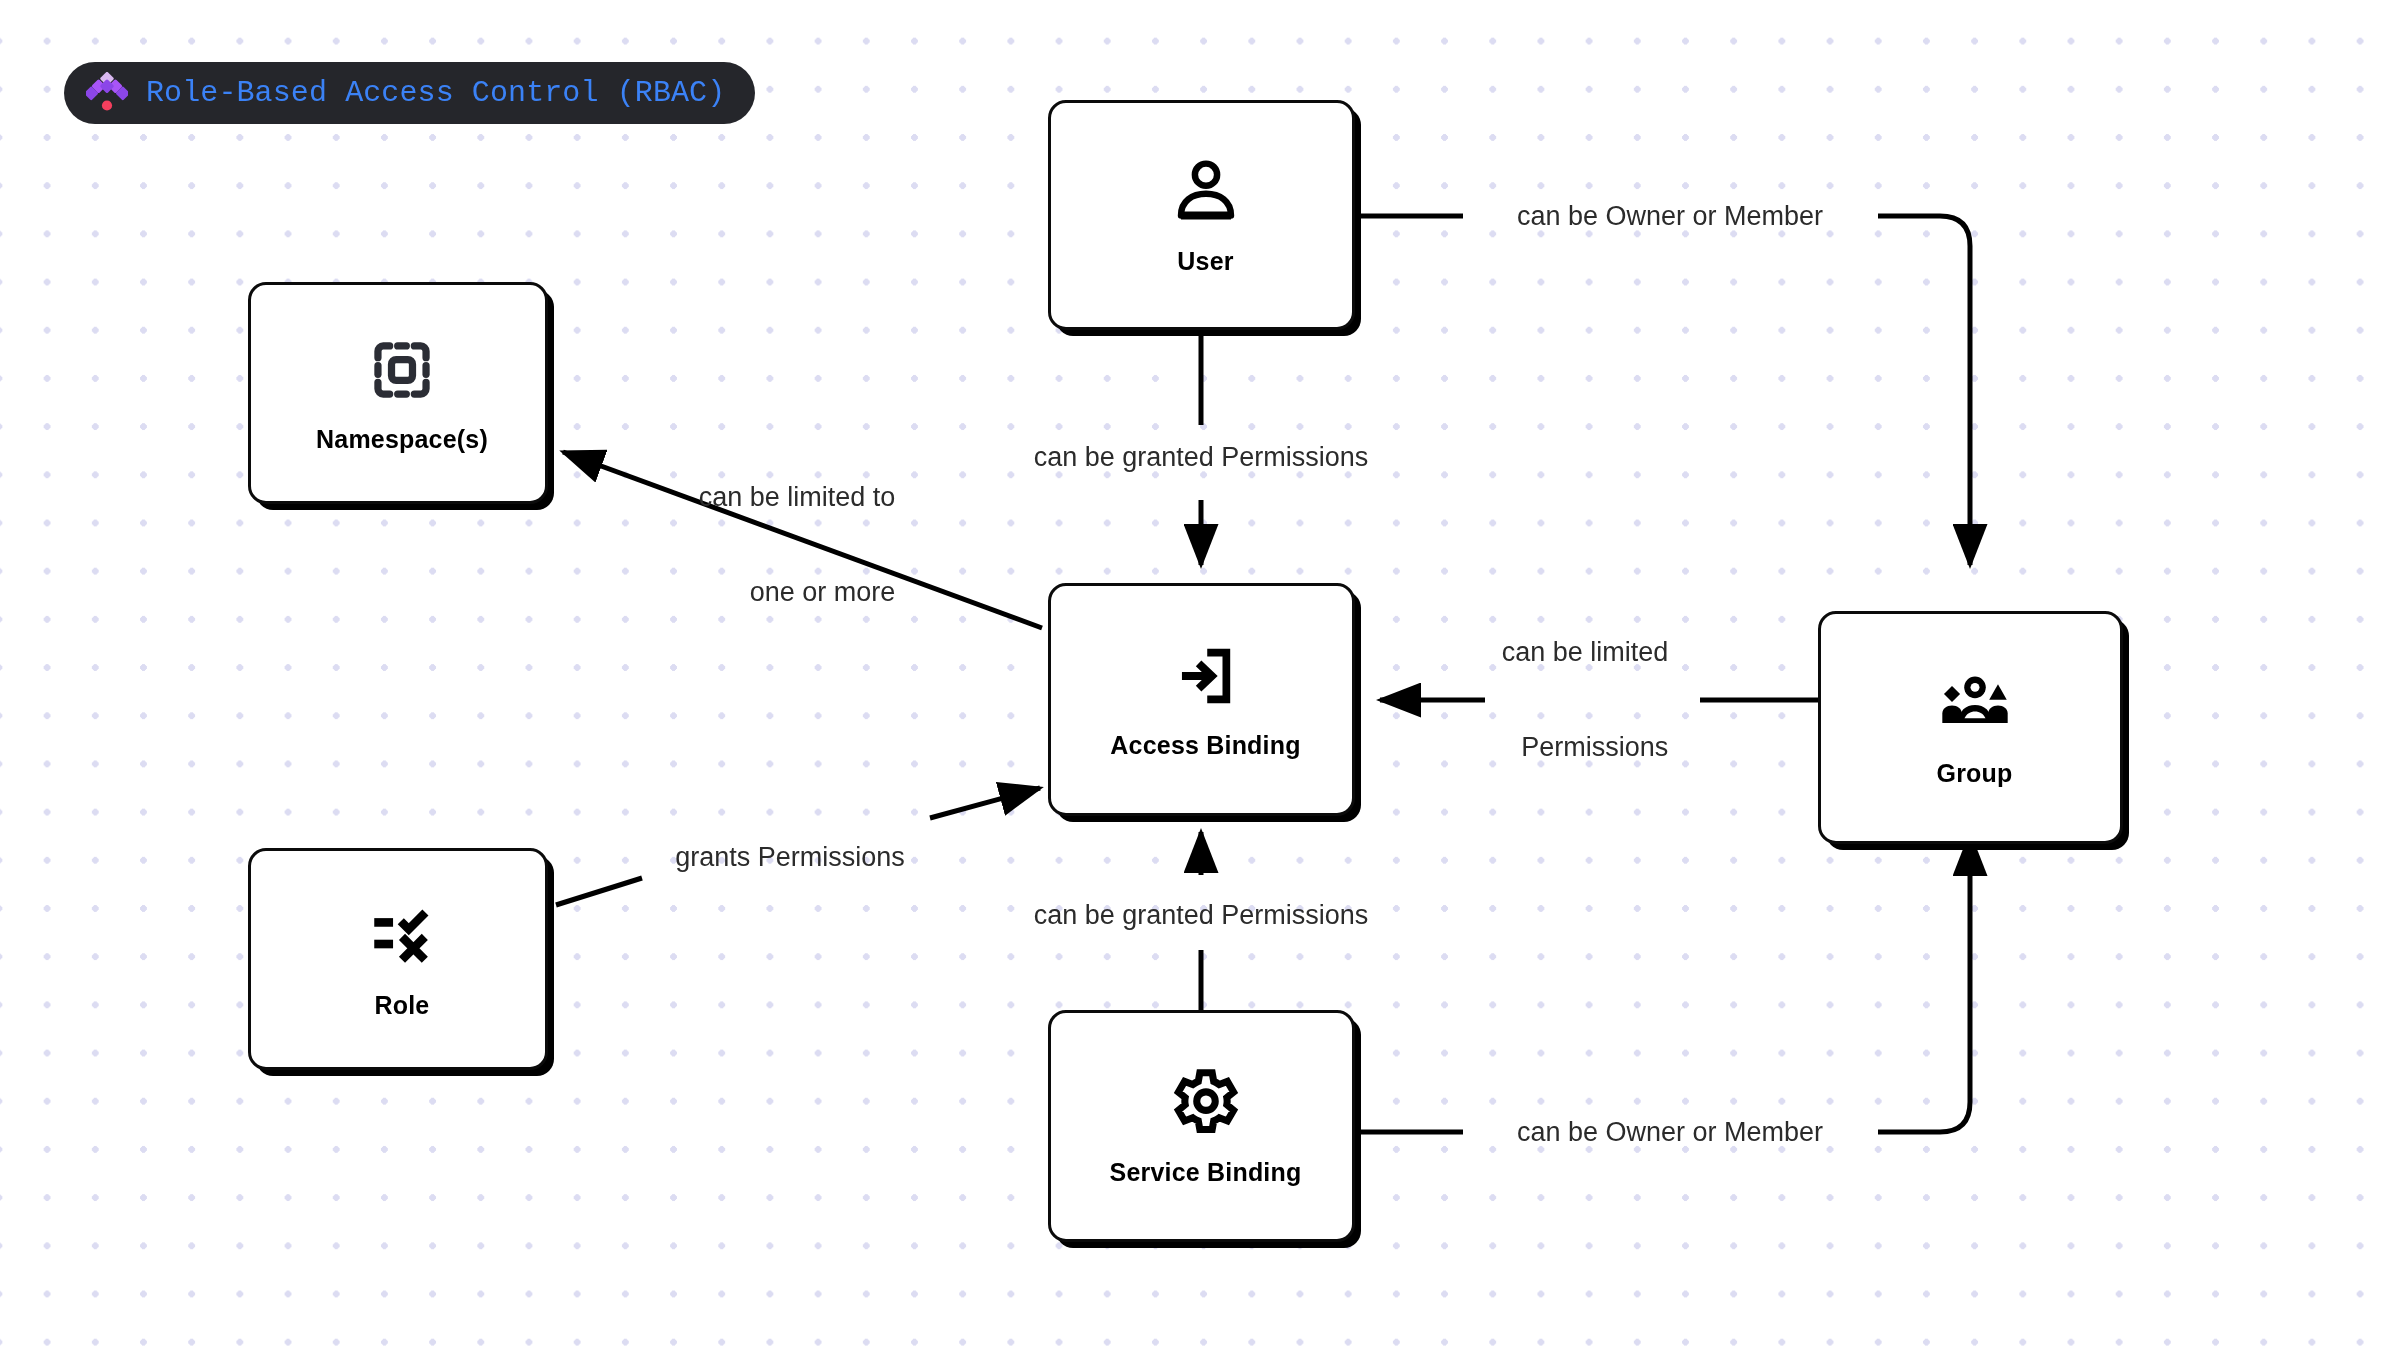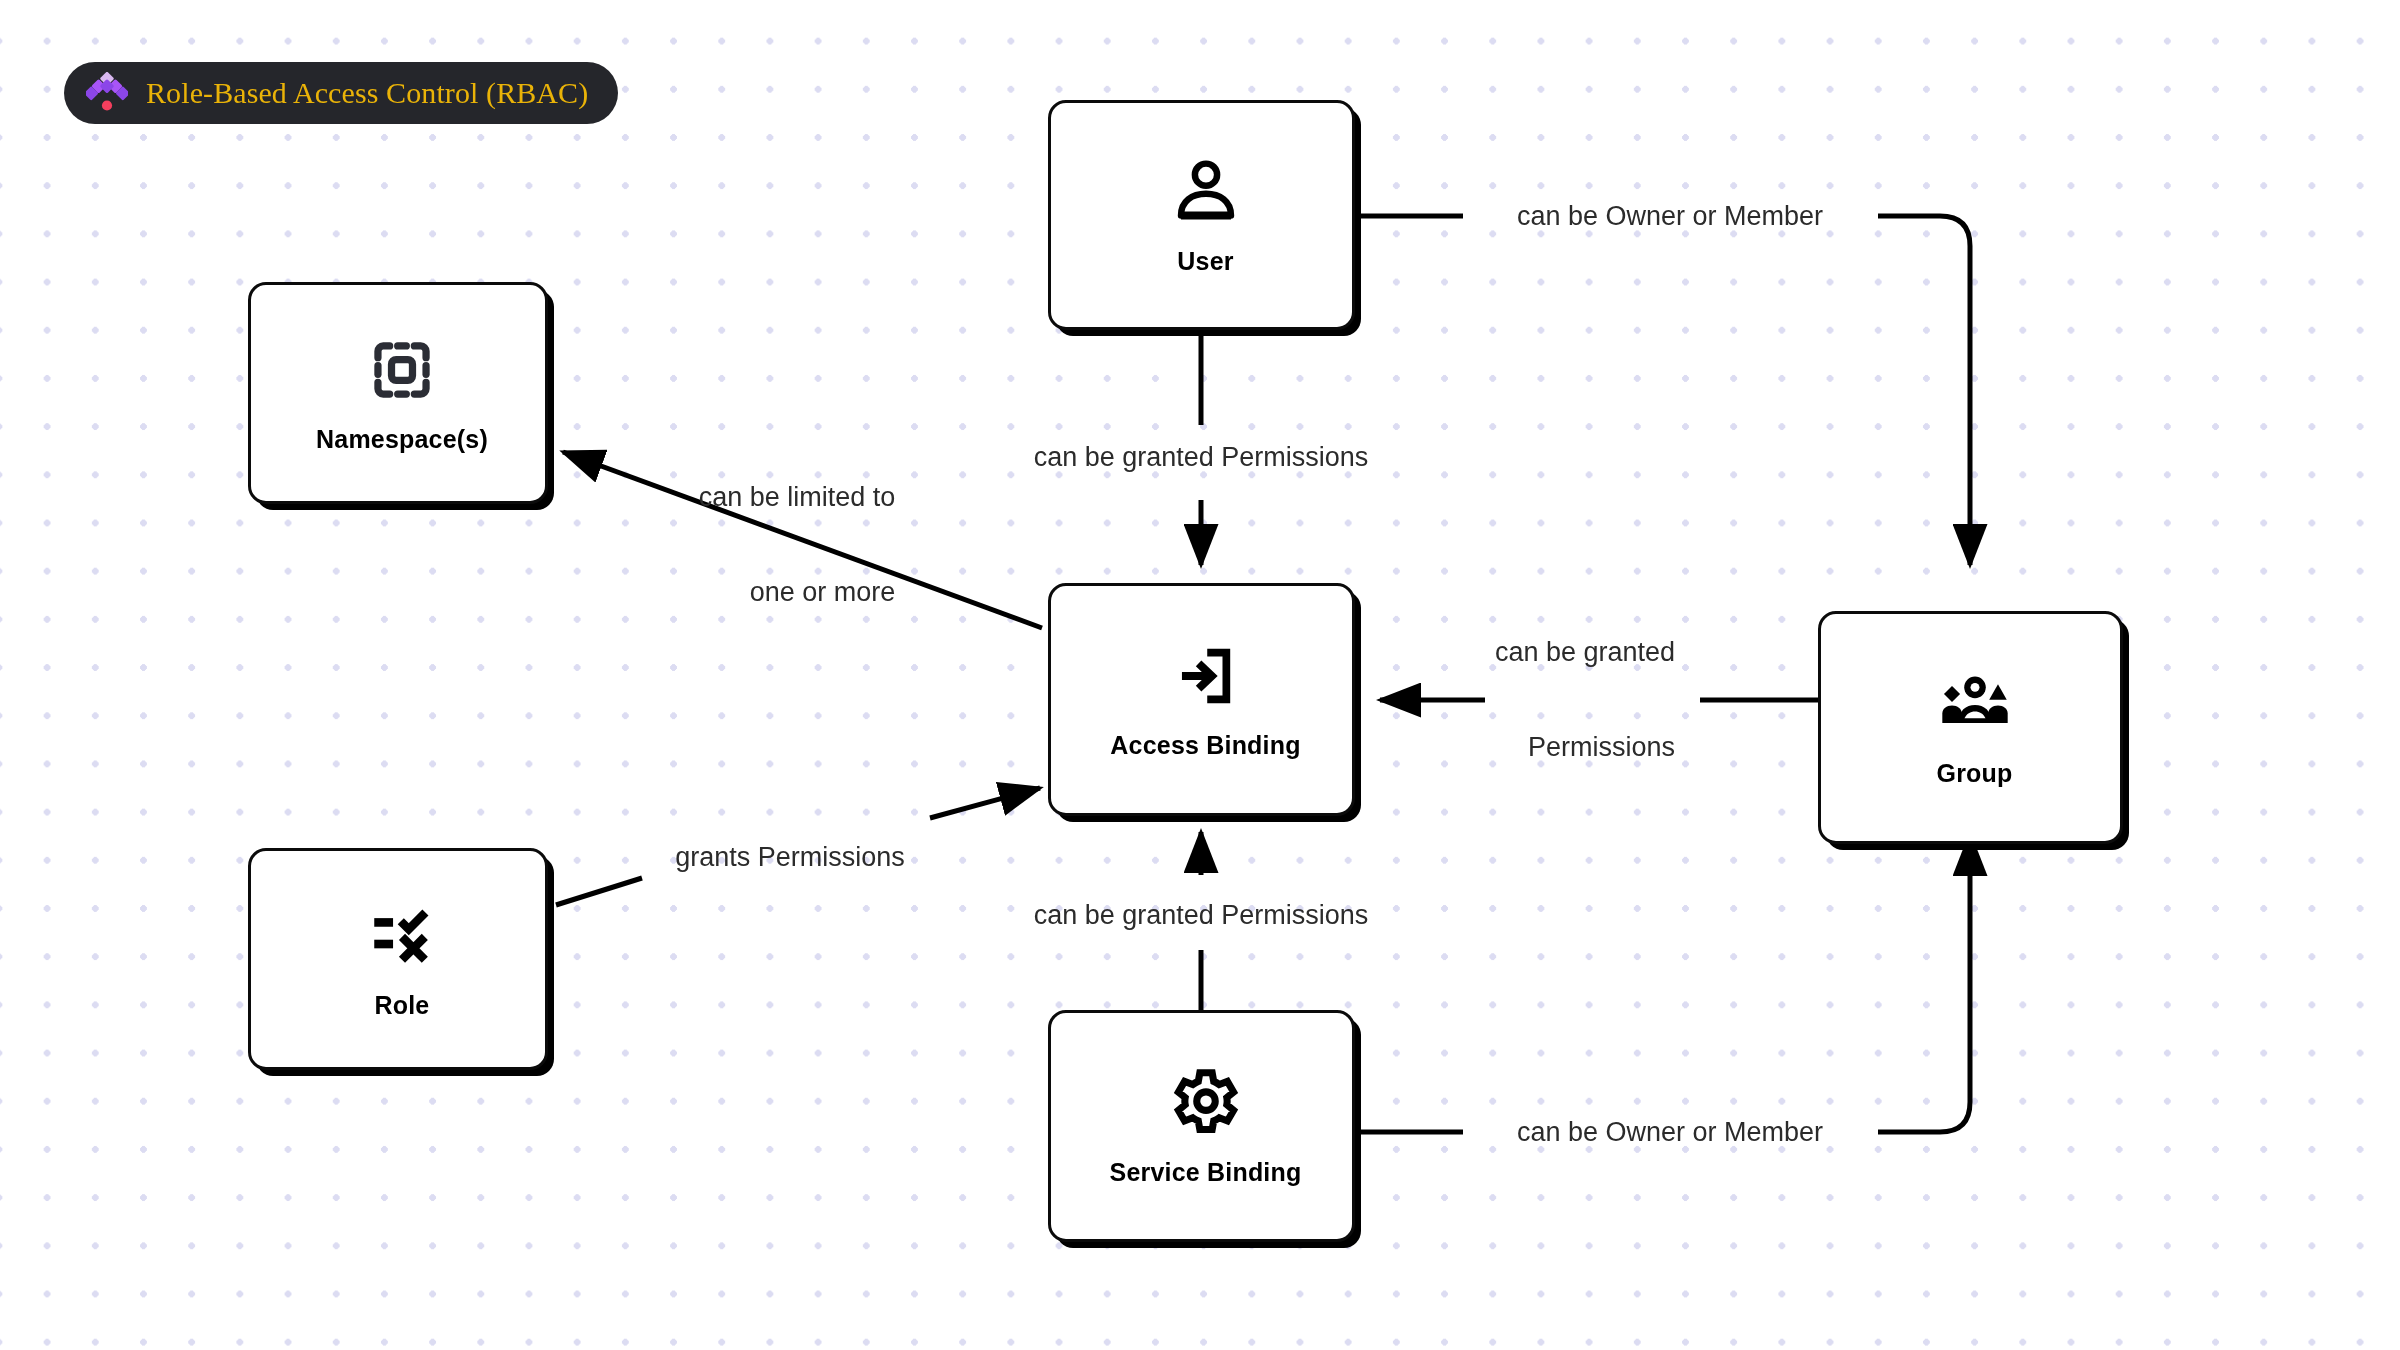--- a/index.html
+++ b/index.html
@@ -36,26 +36,26 @@
     border-radius: 31px;
     box-sizing: border-box;
   }
   .title-badge .logo {
     width: 42px;
     height: 42px;
     flex: 0 0 42px;
     display: block;
   }
   .title-badge .title-text {
-    color: #eab308;
+    color: #3b82f6;
     font-size: 30px;
     font-weight: 400;
     letter-spacing: 0.1px;
     white-space: nowrap;
-    font-family: Liberation Serif, serif;
+    font-family: Liberation Mono, monospace;
   }
 
   
   #edges {
     position: absolute;
     left: 0; top: 0;
     width: 2400px;
     height: 1350px;
     pointer-events: none;
   }
@@ -158,21 +158,21 @@
       <path d="M556,905 L642,878"></path>
       <path d="M930,818 L1040,788" marker-end="url(#arrowhead)"></path>
     </g>
   </svg>
 
   <div class="edge-label center" style="left:1670px; top:217px;">can be Owner or Member</div>
 
   <div class="edge-label center" style="left:1201px; top:458px;">can be granted Permissions</div>
 
   <div class="edge-label center" style="left:1585px; top:700px;">
-    <div>can be granted</div>
+    <div>can be limited</div>
     <div>Permissions</div>
   </div>
 
   <div class="edge-label center" style="left:1201px; top:916px;">can be granted Permissions</div>
 
   <div class="edge-label center" style="left:1670px; top:1133px;">can be Owner or Member</div>
 
   <div class="edge-label center" style="left:797px; top:545px;">
     <div>can be limited to</div>
     <div>one or more</div>

